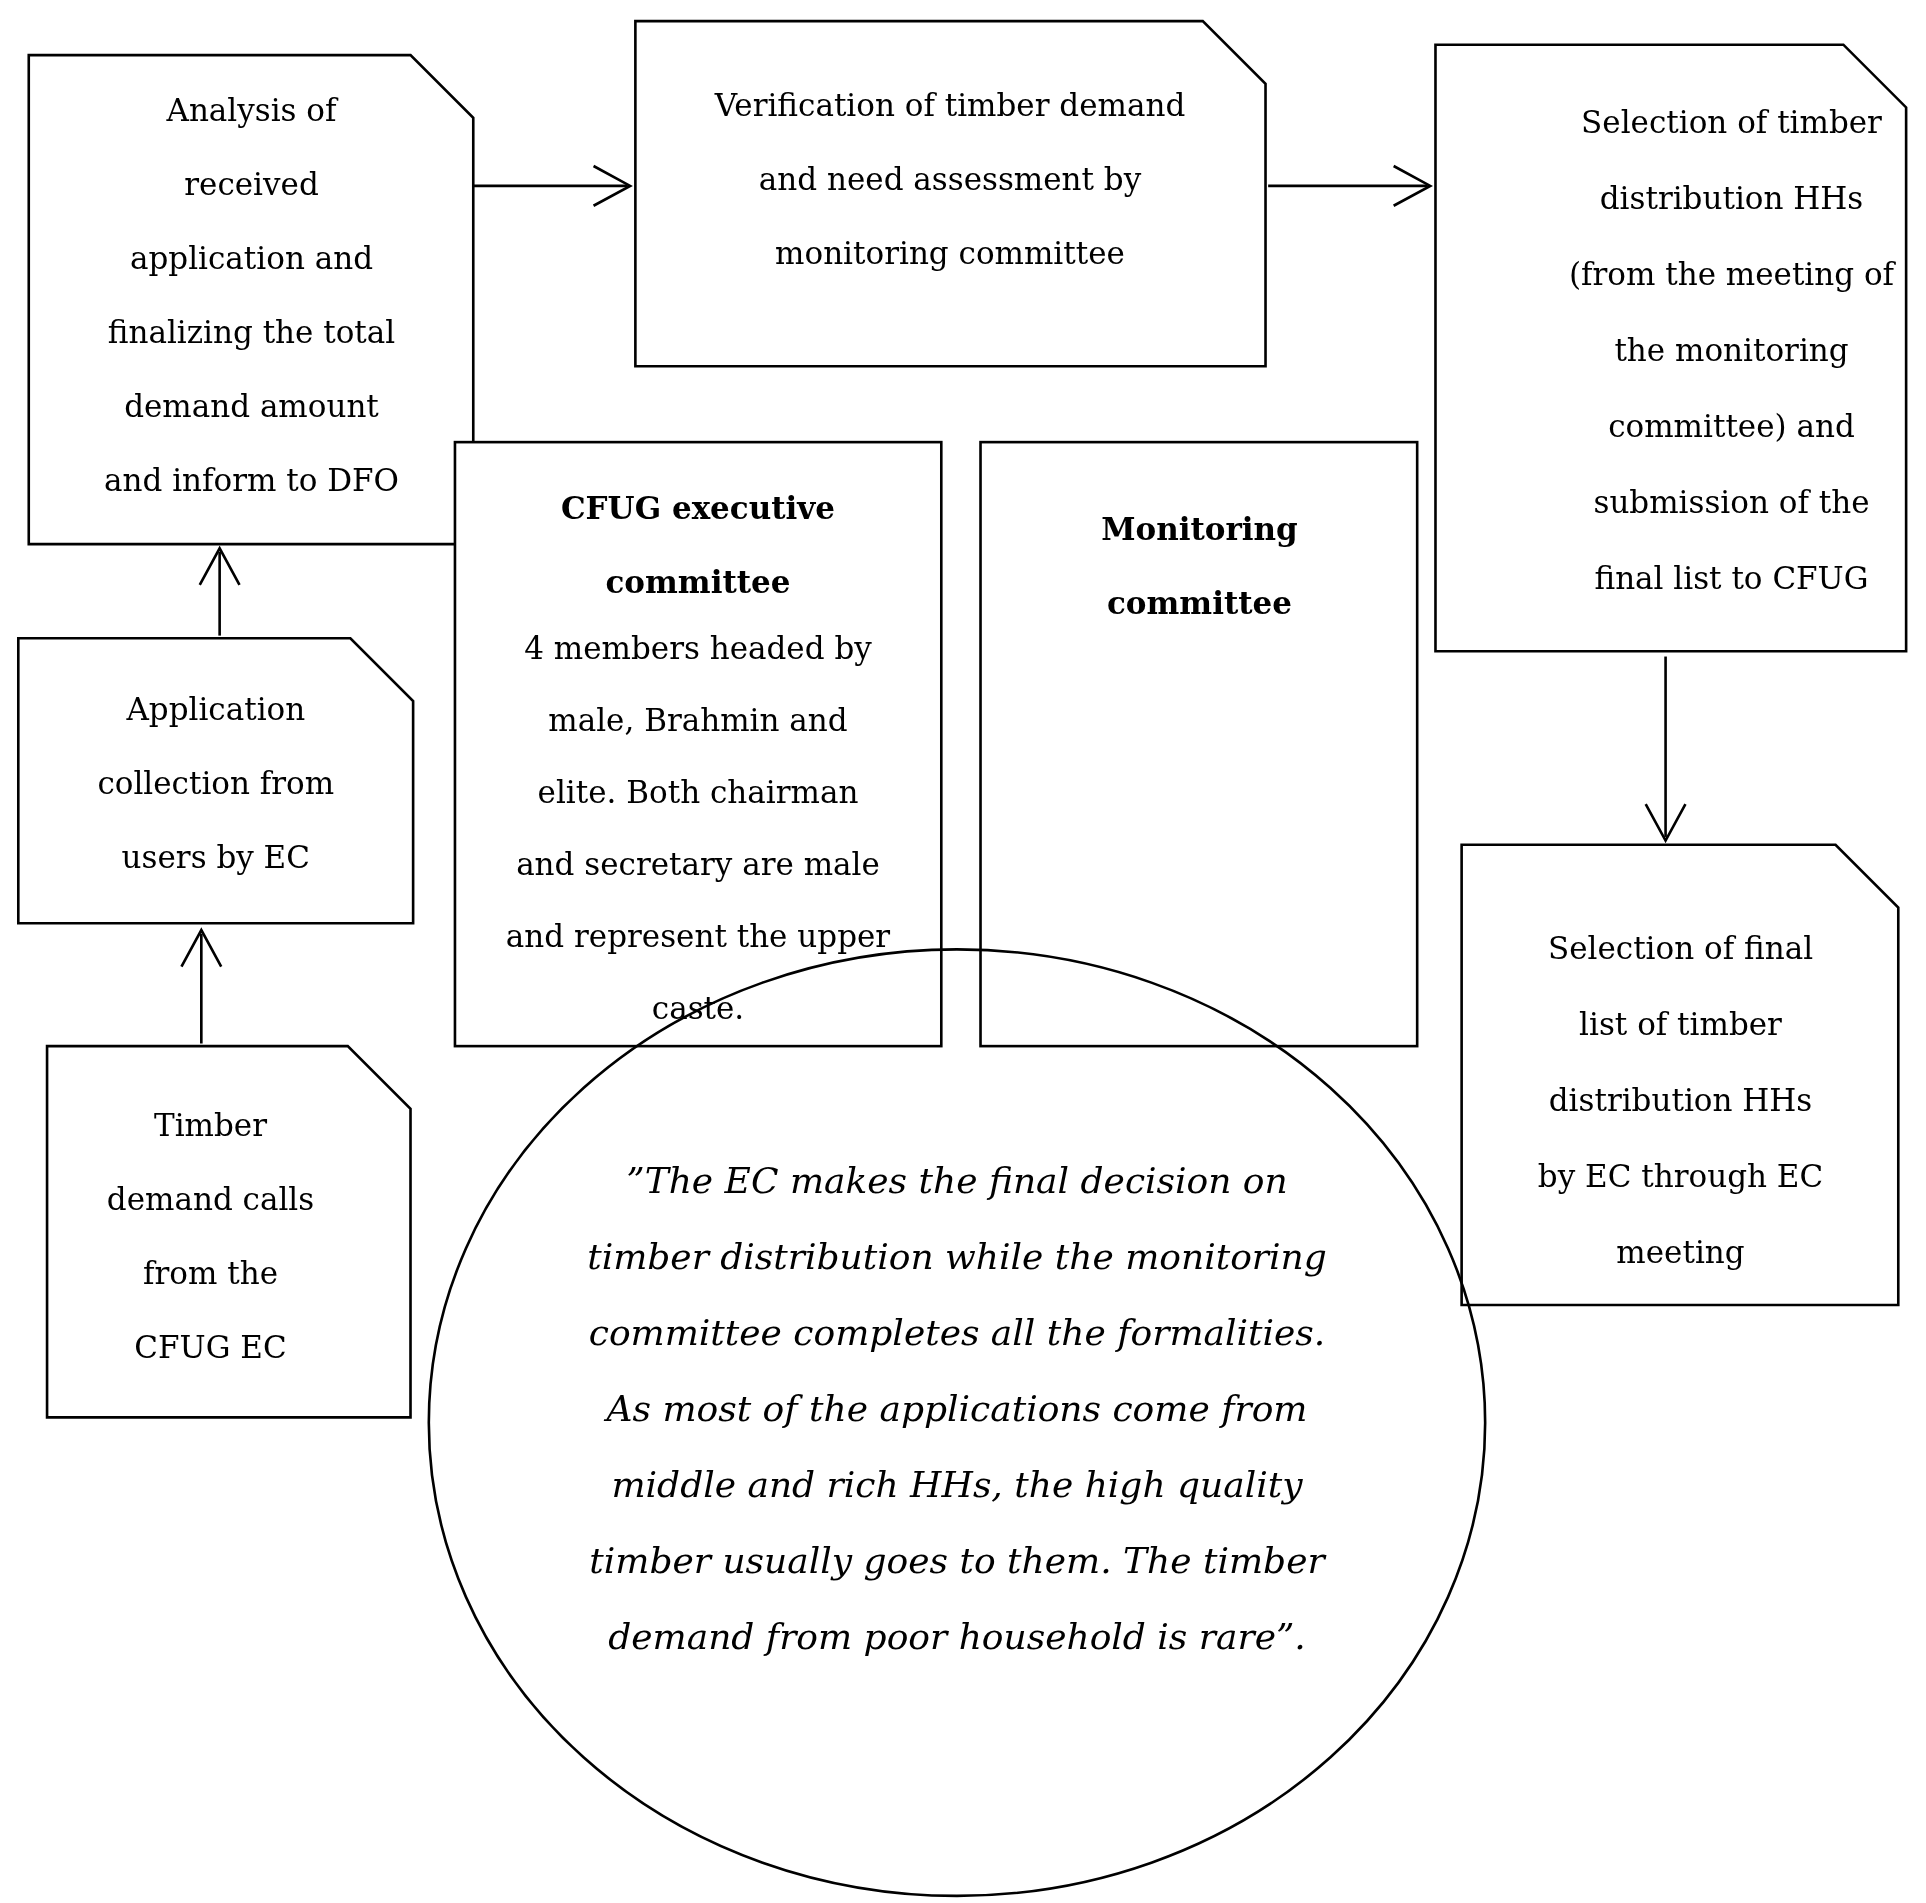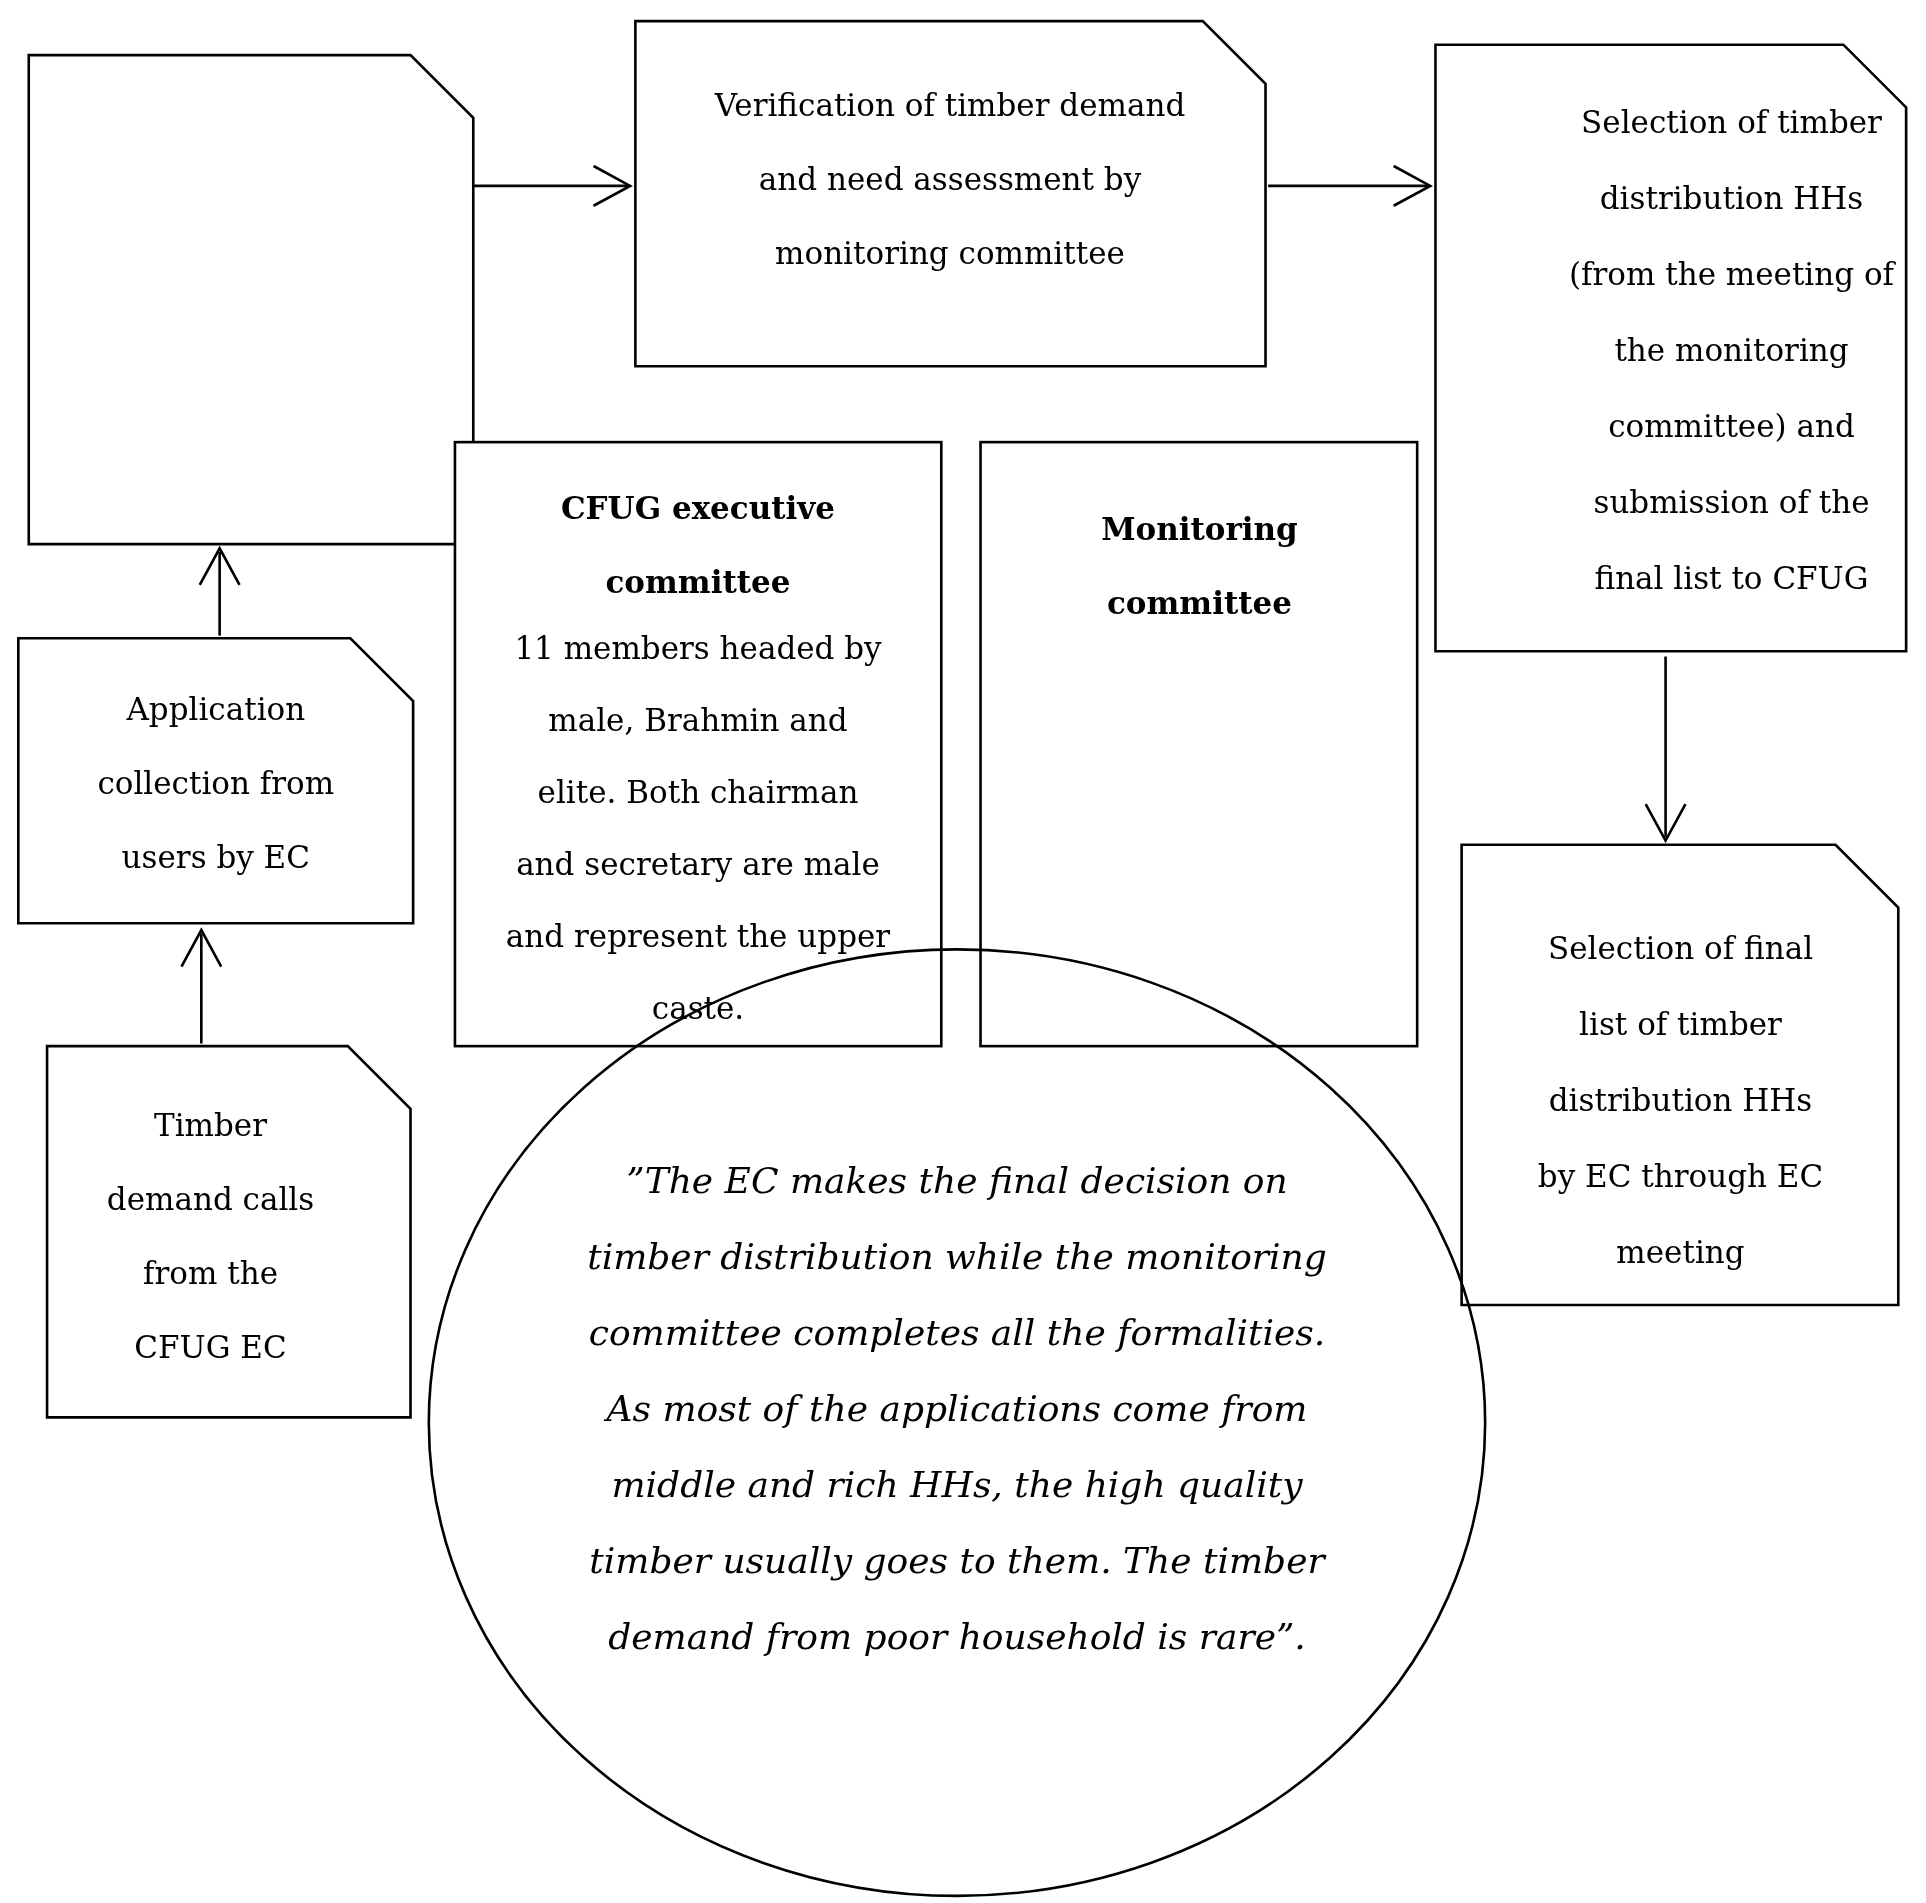--- a/index.html
+++ b/index.html
@@ -89,37 +89,43 @@
     <g>
       <line x1="385" y1="1995" x2="385" y2="1785"></line>
       <path d="M347 1848 L385 1778 L423 1848" fill="none"></path>
     </g>
     <g>
       <line x1="3185" y1="1255" x2="3185" y2="1600"></line>
       <path d="M3147 1537 L3185 1607 L3223 1537" fill="none"></path>
     </g>
   </svg>
 
+  <div class="txt" style="left:29px; top:73px; width:445px;">Analysis of
+received
+application and
+finalizing the total
+demand amount
+and inform to DFO</div>
 
   <div class="txt" style="left:635px; top:68px; width:630px;">Verification of timber demand
 and need assessment by
 monitoring committee</div>
 
   <div class="txt" style="left:1496px; top:84px; width:471px; line-height:76px;">Selection of timber
 distribution HHs
 (from the meeting of
 the monitoring
 committee) and
 submission of the
 final list to CFUG</div>
 
 
   <div class="txt bold" style="left:455px; top:471px; width:486px;">CFUG executive
 committee</div>
-  <div class="txt" style="left:455px; top:612px; width:486px; line-height:72px;">11 members headed by
+  <div class="txt" style="left:455px; top:612px; width:486px; line-height:72px;">4 members headed by
 male, Brahmin and
 elite. Both chairman
 and secretary are male
 and represent the upper
 caste.</div>
 
   <div class="txt bold" style="left:981px; top:492px; width:437px;">Monitoring
 committee</div>
 
   <div class="txt" style="left:18.3px; top:672px; width:395px;">Application

